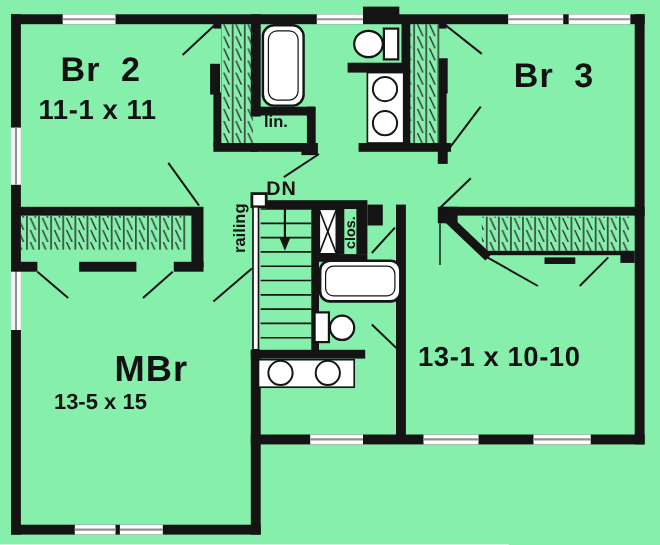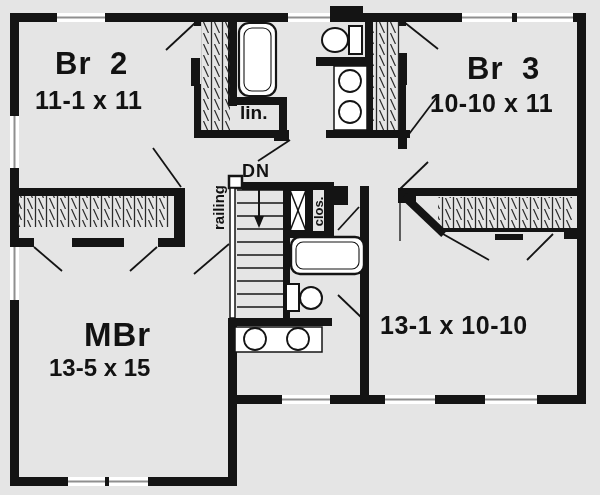--- a/index.html
+++ b/index.html
@@ -1,24 +1,24 @@
 <!DOCTYPE html>
 <html><head>
 <meta charset="utf-8">
 <style>
   html,body{margin:0;padding:0;background:#fff;}
-  #plan{position:relative;width:600px;height:495px;background:#e5e5e5;overflow:hidden;
+  #plan{position:relative;width:600px;height:495px;background:#86efac;overflow:hidden;
         font-family:"Liberation Sans", sans-serif;}
   #plan svg{position:absolute;left:0;top:0;}
   .lbl{position:absolute;color:#121212;font-weight:bold;white-space:nowrap;line-height:1;}
   .room-name{font-size:31px;word-spacing:9px;letter-spacing:1px;}
   .room-dim{font-size:25px;letter-spacing:0.5px;}
-  .mbr-name{font-size:33px;letter-spacing:1px;}
-  .mbr-dim{font-size:24px;}
-  .small-lbl{font-size:19px;}
+  .mbr-name{font-size:33px;letter-spacing:1px;margin-left:20px;}
+  .mbr-dim{font-size:20px;}
+  .small-lbl{font-size:15px;}
   .dn-lbl{font-size:18px;letter-spacing:1px;}
   .vert{transform:rotate(-90deg);transform-origin:center center;text-align:center;}
   .railing-lbl{font-size:15px;font-weight:bold;width:58px;}
   .clos-lbl{font-size:13px;font-weight:bold;width:34px;}
 </style>
 </head>
 <body>
 
 <div id="plan">
 <svg width="600" height="495" viewBox="0 0 600 495">
@@ -207,21 +207,20 @@
     <rect x="235" y="327" width="87" height="25" stroke-width="1.5"></rect>
     <circle cx="255" cy="339" r="11" stroke-width="1.8"></circle>
     <circle cx="298" cy="339" r="11" stroke-width="1.8"></circle>
   </g>
 </svg>
 
   <div class="lbl room-name" style="left:55px;top:48px;">Br 2</div>
   <div class="lbl room-dim" style="left:35px;top:88px;">11-1 x 11</div>
 
   <div class="lbl room-name" style="left:467px;top:53px;">Br 3</div>
-  <div class="lbl room-dim" style="left:430px;top:91px;">10-10 x 11</div>
 
   <div class="lbl room-dim" style="left:380px;top:313px;">13-1 x 10-10</div>
 
   <div class="lbl mbr-name" style="left:84px;top:318px;">MBr</div>
   <div class="lbl mbr-dim" style="left:49px;top:356px;">13-5 x 15</div>
 
   <div class="lbl small-lbl" style="left:240px;top:103px;">lin.</div>
   <div class="lbl dn-lbl" style="left:242px;top:162px;">DN</div>
   <div class="lbl vert railing-lbl" style="left:189px;top:200px;">railing</div>
   <div class="lbl vert clos-lbl" style="left:301px;top:205px;">clos.</div>

